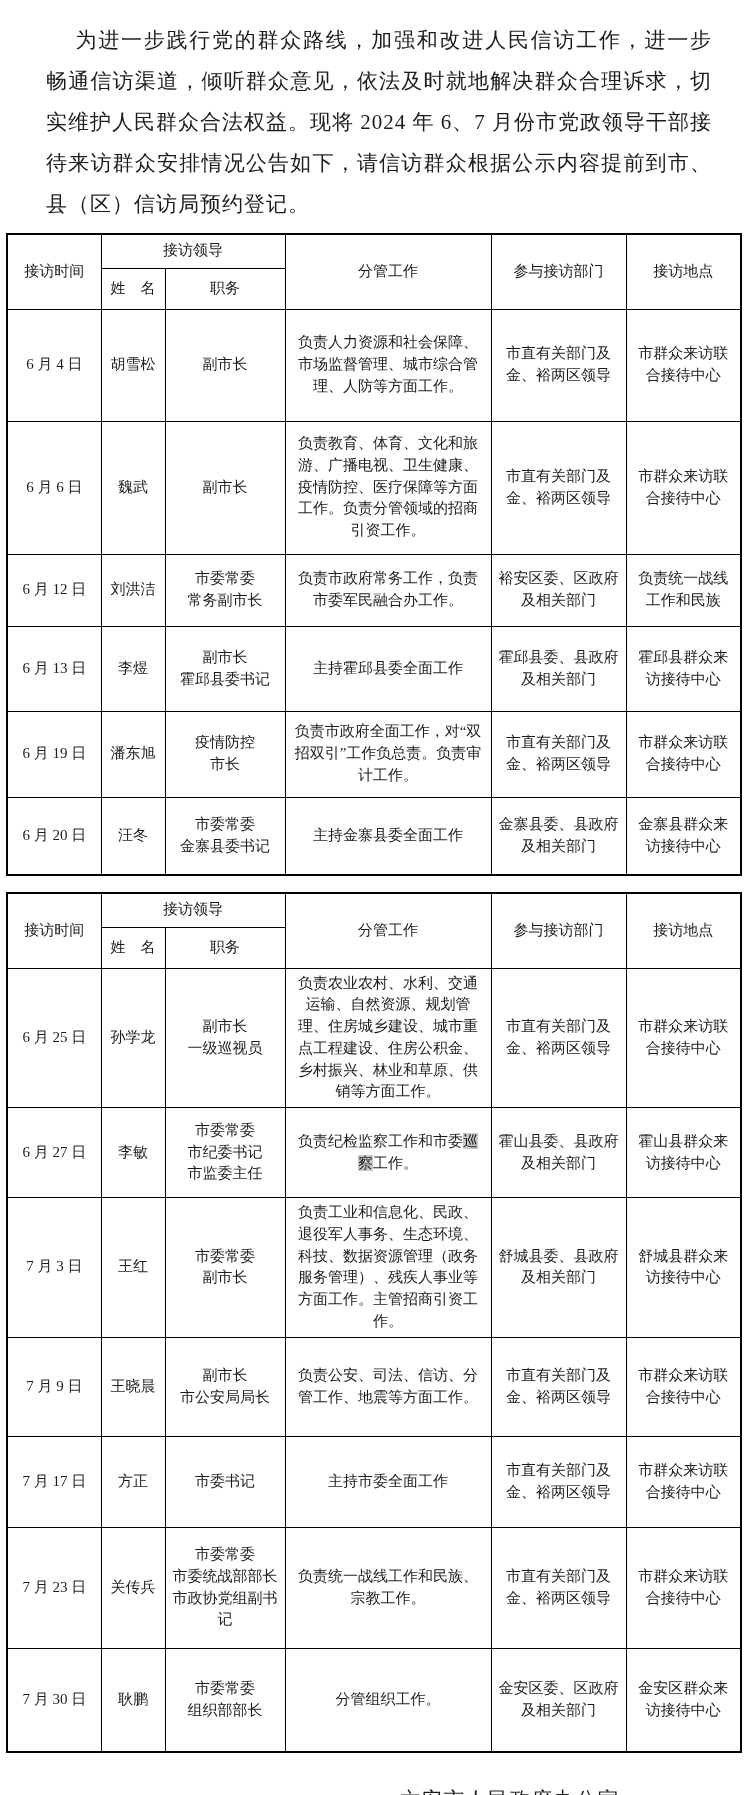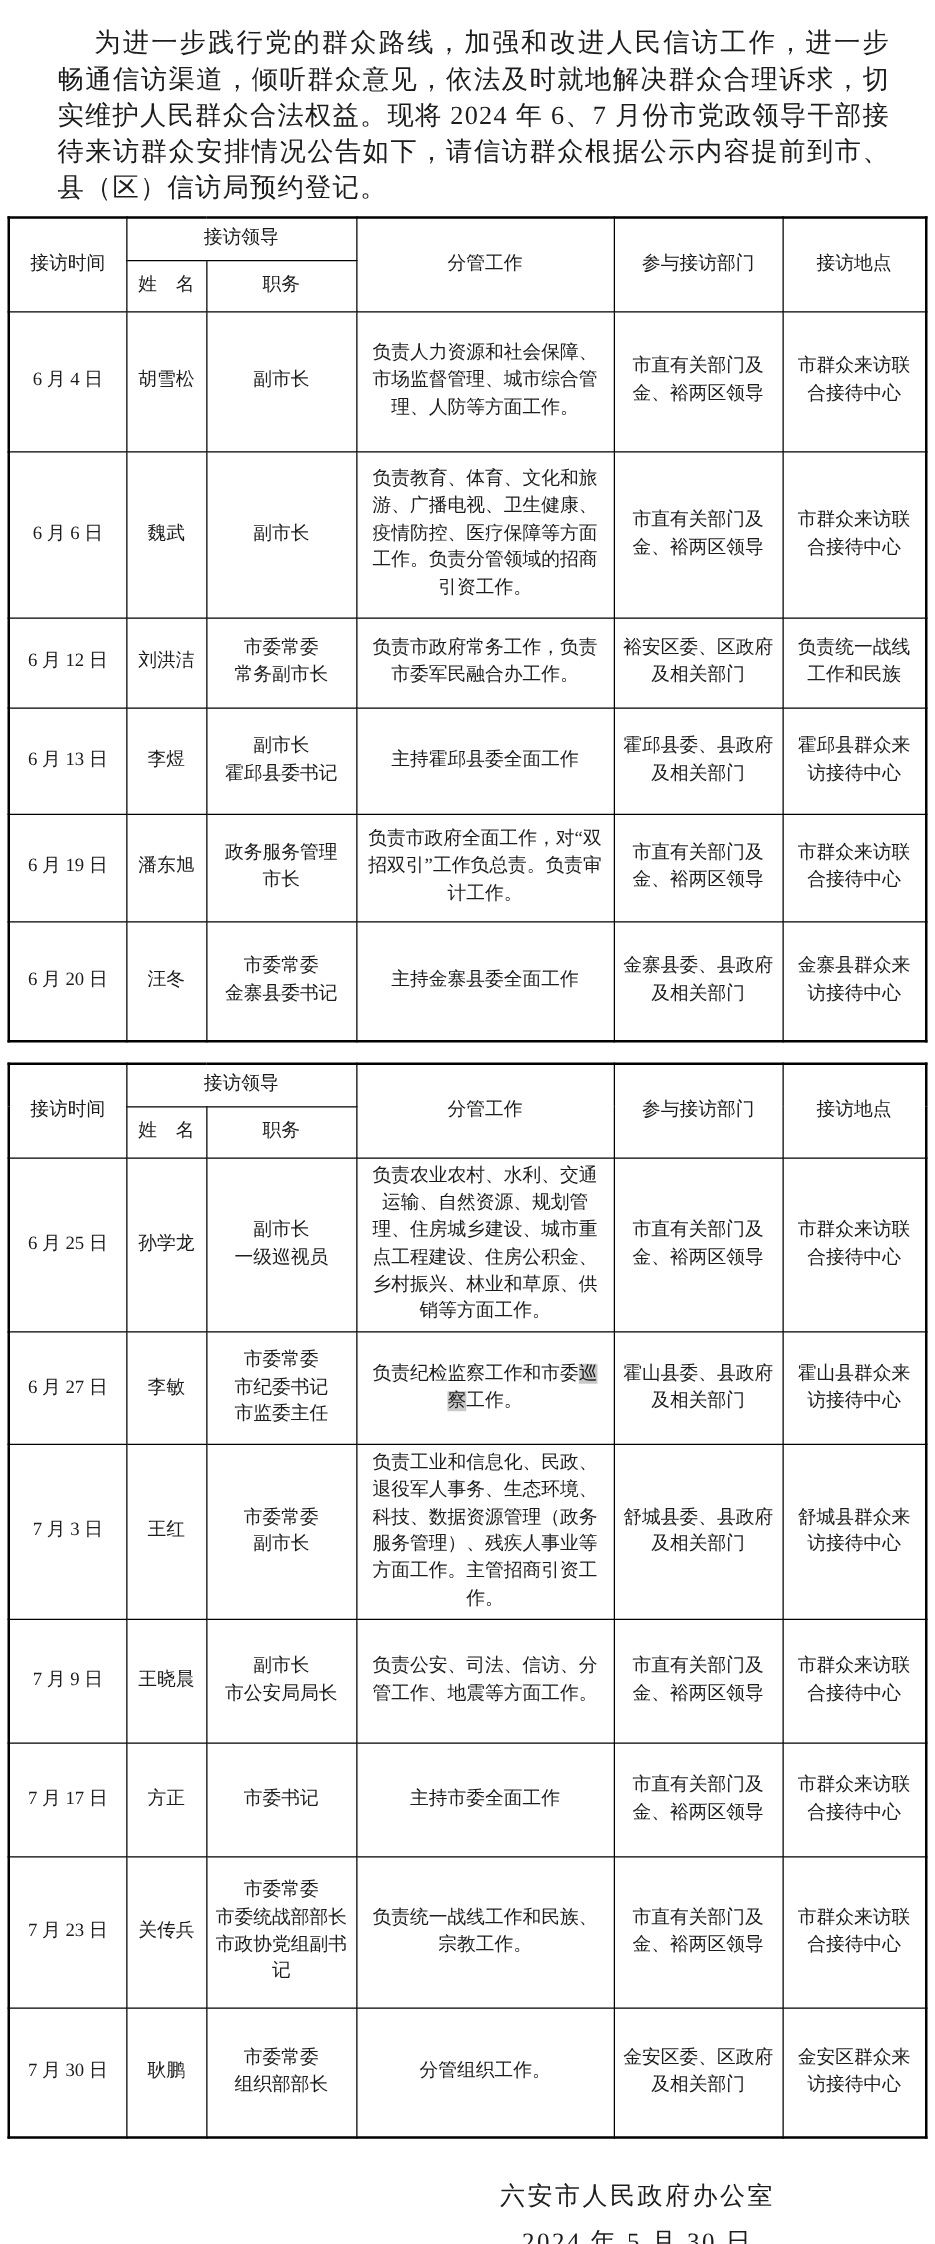--- a/index.html
+++ b/index.html
@@ -1,21 +1,21 @@
 <!DOCTYPE html>
 <html><head>
 <meta charset="utf-8">
 <style>
   html,body{margin:0;padding:0;background:#ffffff;}
   body{width:748px;min-height:1795px;color:#1c1c1c;font-family:"Liberation Serif", serif;}
   .page{padding:20px 0 26px;}
   .intro{
     margin:0 36px 8px 46px;
     font-size:21px;
-    line-height:29px;
+    line-height:41px;
     letter-spacing:1px;
     text-align:justify;
     text-indent:1.4em;
   }
   table.sched{
     width:734px;
     margin:0 auto;
     border-collapse:collapse;
     table-layout:fixed;
     font-size:15px;
@@ -35,21 +35,21 @@
   td[data-name="cell-date"]{white-space:nowrap;}
   .pre-line{white-space:pre-line;}
   .hl{background:#c9c9c9;}
   #t1{margin-top:16px;}
   
   #t0 tbody tr:nth-child(1){height:112px;}
   #t0 tbody tr:nth-child(2){height:133px;}
   #t0 tbody tr:nth-child(3){height:72px;}
   #t0 tbody tr:nth-child(4){height:85px;}
   #t0 tbody tr:nth-child(5){height:86px;}
-  #t0 tbody tr:nth-child(6){height:96px;padding-left:43px;}
+  #t0 tbody tr:nth-child(6){height:78px;padding-left:43px;}
   
   #t1 tbody tr:nth-child(1){height:125px;}
   #t1 tbody tr:nth-child(2){height:90px;}
   #t1 tbody tr:nth-child(3){height:139px;}
   #t1 tbody tr:nth-child(4){height:99px;margin-top:27px;}
   #t1 tbody tr:nth-child(5){height:91px;margin-left:10px;}
   #t1 tbody tr:nth-child(6){height:121px;}
   #t1 tbody tr:nth-child(7){height:104px;}
   .footer{
     width:fit-content;
@@ -120,21 +120,21 @@
           <td data-name="cell-name">李煜</td>
           <td data-name="cell-title" class="pre-line">副市长
 霍邱县委书记</td>
           <td data-name="cell-duty">主持霍邱县委全面工作</td>
           <td data-name="cell-dept">霍邱县委、县政府及相关部门</td>
           <td data-name="cell-place">霍邱县群众来访接待中心</td>
         </tr>
         <tr data-name="table-row">
           <td data-name="cell-date">6 月 19 日</td>
           <td data-name="cell-name">潘东旭</td>
-          <td data-name="cell-title" class="pre-line">政务服务管理
+          <td data-name="cell-title" class="pre-line">疫情防控
 市长</td>
           <td data-name="cell-duty">负责市政府全面工作，对“双招双引”工作负总责。负责审计工作。</td>
           <td data-name="cell-dept">市直有关部门及金、裕两区领导</td>
           <td data-name="cell-place">市群众来访联合接待中心</td>
         </tr>
         <tr data-name="table-row">
           <td data-name="cell-date">6 月 20 日</td>
           <td data-name="cell-name">汪冬</td>
           <td data-name="cell-title" class="pre-line">市委常委
 金寨县委书记</td>

